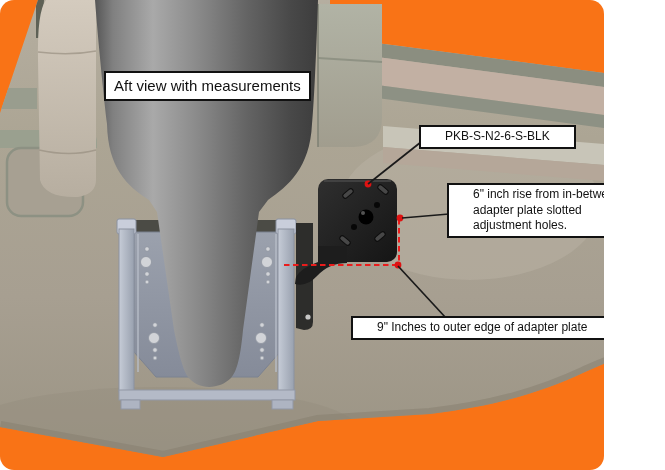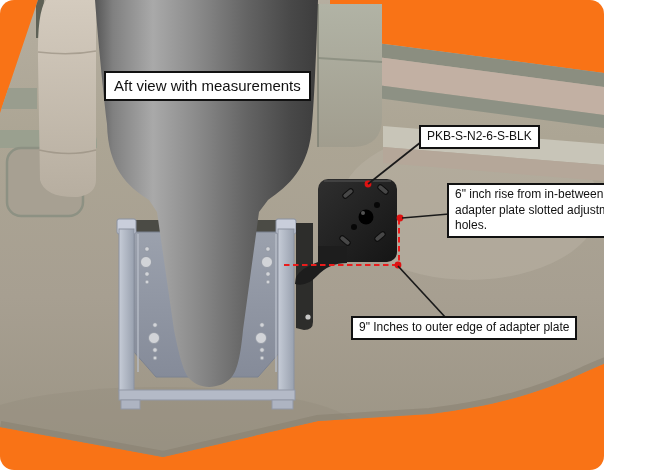--- a/index.html
+++ b/index.html
@@ -8,21 +8,21 @@
     background:#f97316;
     font-family:"Liberation Sans", sans-serif;
     border-radius:14px;
   }
   #scene{position:absolute;left:0;top:0;}
   .callout{
     position:absolute;
     background:#ffffff;
     border:2px solid #111111;
     color:#111111;
-    padding:2px 6px;
+    padding:2px 24px;
     line-height:1.3;
     white-space:nowrap;
     box-sizing:border-box;
   }
   .callout.title{left:104px;top:71px;font-size:15px;border-width:2px;padding:3px 8px;}
   .callout.pkb{left:419px;top:125px;font-size:12px;border-width:2px;}
   .callout.rise{left:447px;top:183px;font-size:12px;border-width:2px;width:204px;white-space:normal;}
   .callout.width9{left:351px;top:316px;font-size:12px;border-width:2px;}
 </style>
 </head>

